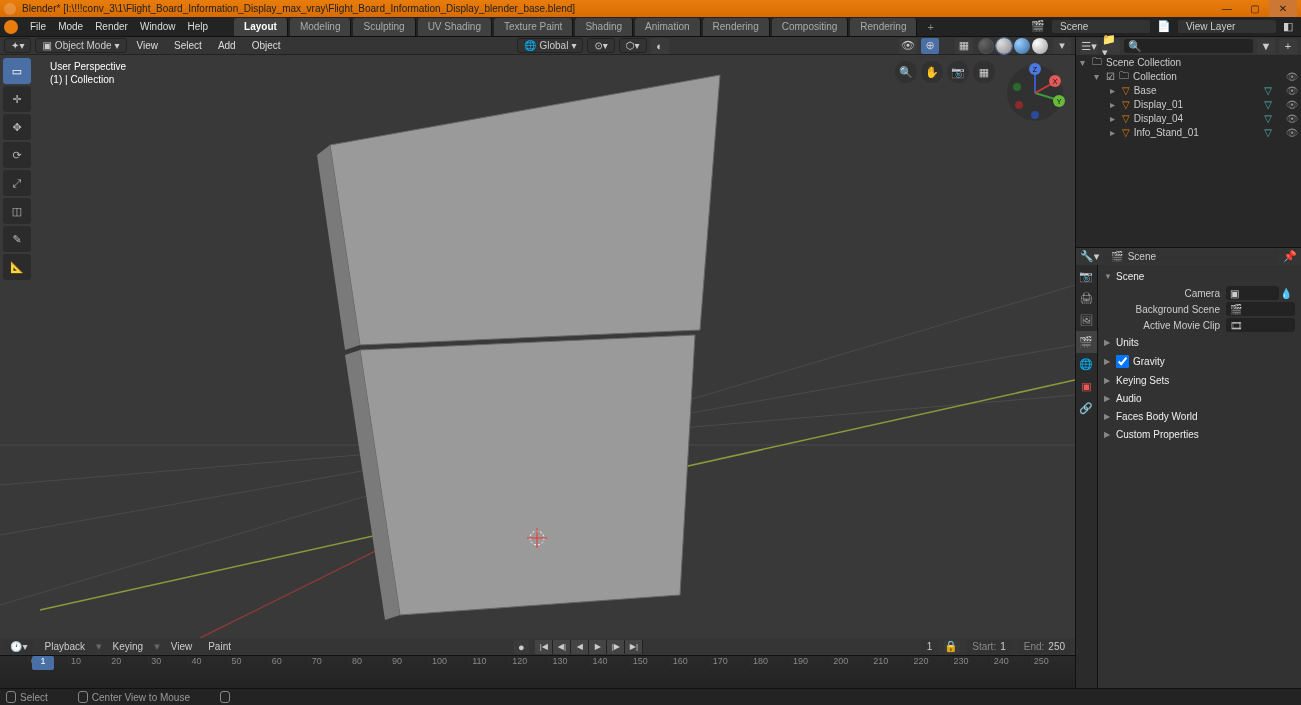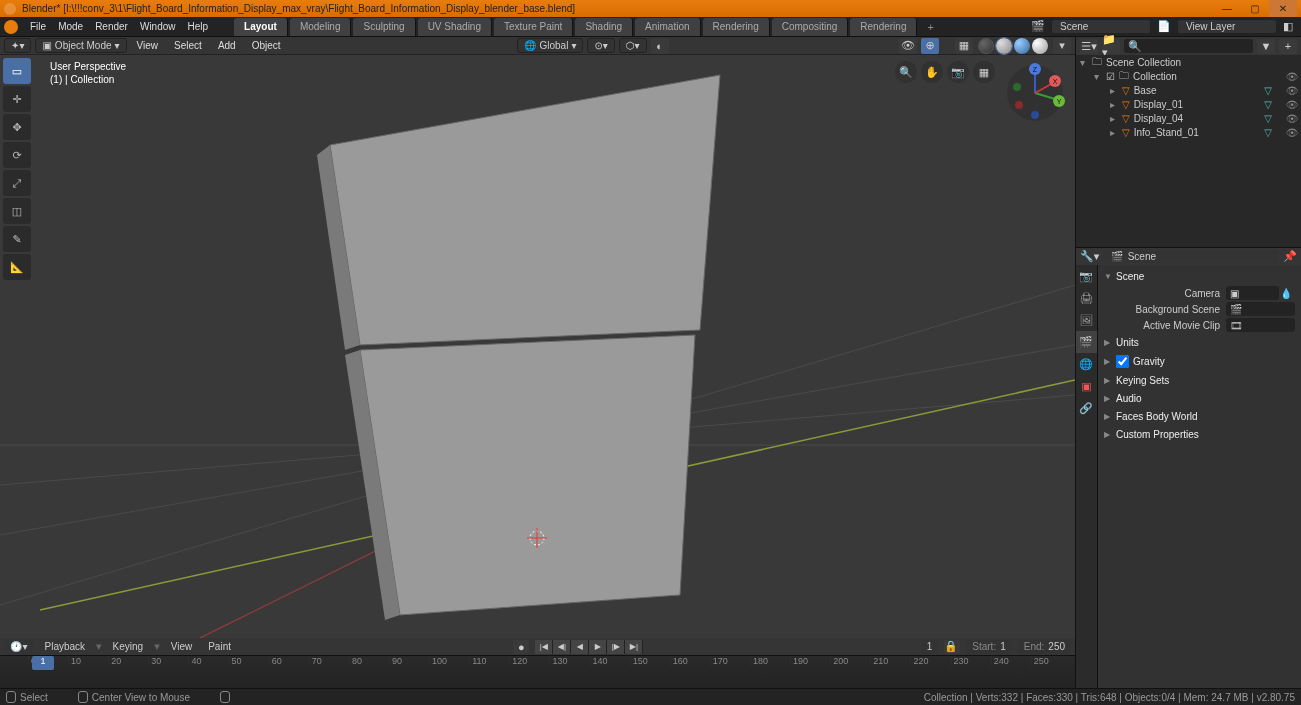--- a/index.html
+++ b/index.html
@@ -451,14 +451,13 @@
       <span class="mouseico"></span>
       <span>Select</span>
     </div>
   <div class="hint">
       <span class="mouseico"></span>
       <span>Center View to Mouse</span>
     </div>
   <div class="hint">
       <span class="mouseico"></span>
     </div>
-  <div class="right">Collection | Verts:332 | Faces:330 | Tris:648 | Objects:0/4 | Mem: 24.7 MB | v2.80.75</div>
 </div>
 
 </body></html>

